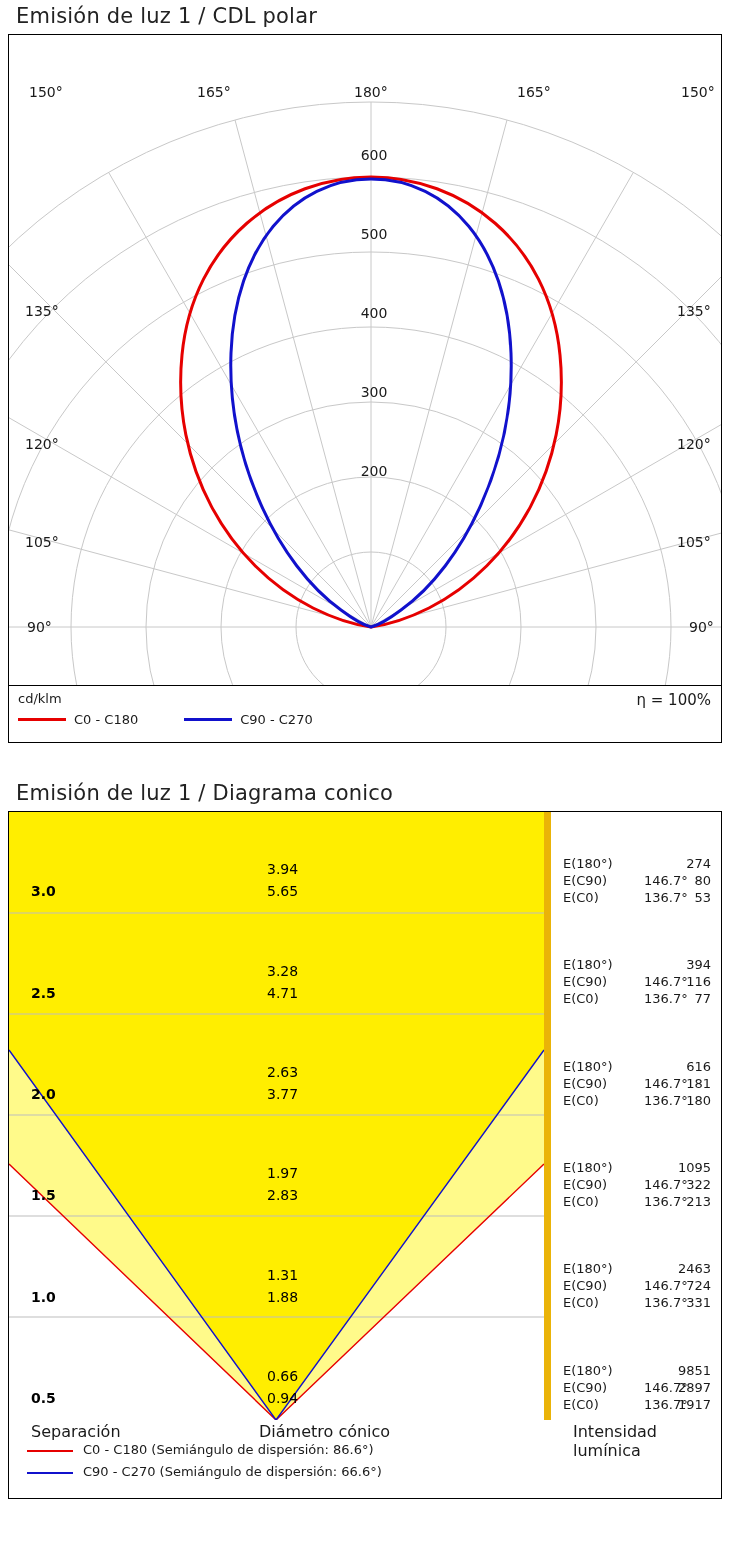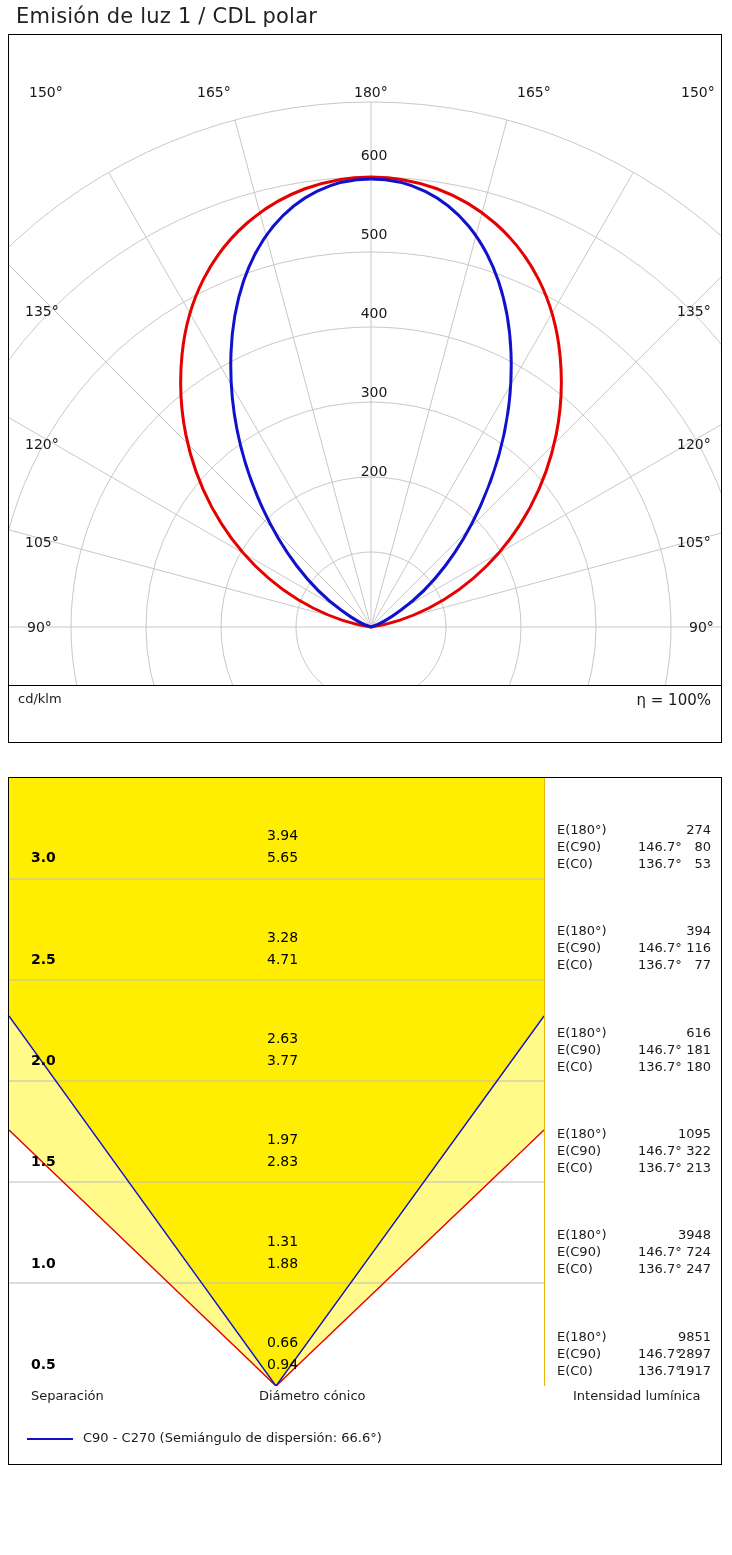--- a/index.html
+++ b/index.html
@@ -19,23 +19,23 @@
   .legend-row{position:absolute;left:9px;top:26px;display:flex;align-items:center;gap:0;}
   .lg-line{display:inline-block;width:48px;height:0;border-top:3px solid #e60000;margin-right:8px;}
   .lg-line.blue{border-top-color:#1111cc;}
   .lg-lab{font-size:13px;margin-right:46px;}
 
   
   .conic-block{margin:0 8px;}
   .conic-box{border:1px solid #000;width:714px;box-sizing:border-box;background:#fff;}
   .conic-main{position:relative;height:608px;width:712px;overflow:hidden;}
   .conic-left{position:absolute;left:0;top:0;width:535px;height:608px;}
-  .conic-right{position:absolute;left:535px;top:0;width:177px;height:608px;border-left:1px solid #eab308;box-sizing:border-box;}
+  .conic-right{position:absolute;left:535px;top:0;width:177px;height:608px;border-left:7px solid #eab308;box-sizing:border-box;}
   .conic-labels{position:relative;height:78px;}
-  .cl-head{position:relative;height:20px;font-size:13px;}
+  .cl-head{position:relative;height:20px;font-size:16px;}
   .cl-head span{position:absolute;top:2px;}
   .cl-sep{left:22px;}
   .cl-diam{left:222px;margin-left:28px;}
   .cl-int{left:564px;}
   .cl-leg{position:absolute;left:18px;font-size:13px;}
   .cl-leg .bar{display:inline-block;width:46px;height:0;border-top:2px solid #e60000;vertical-align:middle;margin-right:10px;}
   .cl-leg .bar.blue{border-top-color:#1111cc;}
   .cl-leg.r1{top:22px;}
   .cl-leg.r2{top:44px;}
 
@@ -117,25 +117,32 @@
             <text x="680" y="597">90°</text>
             <text x="18" y="670">75°</text>
             <text x="680" y="670">75°</text>
           </g>
         </svg>
       </div>
 
       <div class="polar-foot">
         <div class="cdklm">cd/klm</div>
         <div class="eta">η = 100%</div>
+        <div class="legend-row">
+          <span class="lg-line"></span>
+          <span class="lg-lab">C0 - C180</span>
+          <span class="lg-line blue"></span>
+          <span class="lg-lab">C90 - C270</span>
+        </div>
       </div>
     </div>
   </div>
 
   <div class="conic-block" style="margin-top:34px;">
+    <div class="title">Emisión de luz 1 / Diagrama conico</div>
 
     <div class="conic-box">
       <div class="conic-main">
 
         <div class="conic-left">
           <svg width="535" height="608" viewBox="0 0 535 608">
             <rect x="0" y="0" width="535" height="608" fill="#ffffff"></rect>
 
             <polygon points="267,608 0,352 0,0 535,0 535,352" fill="#fffa8a"></polygon>
 
@@ -183,44 +190,47 @@
             <div class="ecol e-val" style="top: 280.667px;">180</div>
             <div class="ecol e-name" style="top: 348px;">E(180°)</div>
             <div class="ecol e-val" style="top: 348px; margin-left: 48px;">1095</div>
             <div class="ecol e-name" style="top: 365px;">E(C90)</div>
             <div class="ecol e-ang" style="top: 365px;">146.7°</div>
             <div class="ecol e-val" style="top: 365px; text-align: center;">322</div>
             <div class="ecol e-name" style="top: 382px;">E(C0)</div>
             <div class="ecol e-ang" style="top: 382px;">136.7°</div>
             <div class="ecol e-val" style="top: 382px;">213</div>
             <div class="ecol e-name" style="top: 449.333px;">E(180°)</div>
-            <div class="ecol e-val" style="top: 449.333px;">3948</div>
+            <div class="ecol e-val" style="top: 449.333px;">2463</div>
             <div class="ecol e-name" style="top: 466.333px;">E(C90)</div>
             <div class="ecol e-ang" style="top: 466.333px;">146.7°</div>
             <div class="ecol e-val" style="top: 466.333px;">724</div>
             <div class="ecol e-name" style="top: 483.333px;">E(C0)</div>
             <div class="ecol e-ang" style="top: 483.333px;">136.7°</div>
-            <div class="ecol e-val" style="top: 483.333px;">247</div>
+            <div class="ecol e-val" style="top: 483.333px;">331</div>
             <div class="ecol e-name" style="top: 550.667px;">E(180°)</div>
             <div class="ecol e-val" style="top: 550.667px;">9851</div>
             <div class="ecol e-name" style="top: 567.667px;">E(C90)</div>
             <div class="ecol e-ang" style="top: 567.667px;">146.7°</div>
             <div class="ecol e-val" style="top: 567.667px;">2897</div>
             <div class="ecol e-name" style="top: 584.667px;">E(C0)</div>
             <div class="ecol e-ang" style="top: 584.667px;">136.7°</div>
             <div class="ecol e-val" style="top: 584.667px; text-align: right;">1917</div>
           </div>
       </div>
 
       <div class="conic-labels">
         <div class="cl-head">
           <span class="cl-sep">Separación</span>
           <span class="cl-diam">Diámetro cónico</span>
           <span class="cl-int">Intensidad lumínica</span>
         </div>
+        <div class="cl-leg r1">
+          <span class="bar"></span><span>C0 - C180 (Semiángulo de dispersión: 86.6°)</span>
+        </div>
         <div class="cl-leg r2">
           <span class="bar blue"></span><span>C90 - C270 (Semiángulo de dispersión: 66.6°)</span>
         </div>
       </div>
     </div>
   </div>
 
 </div>
 
 </body></html>

